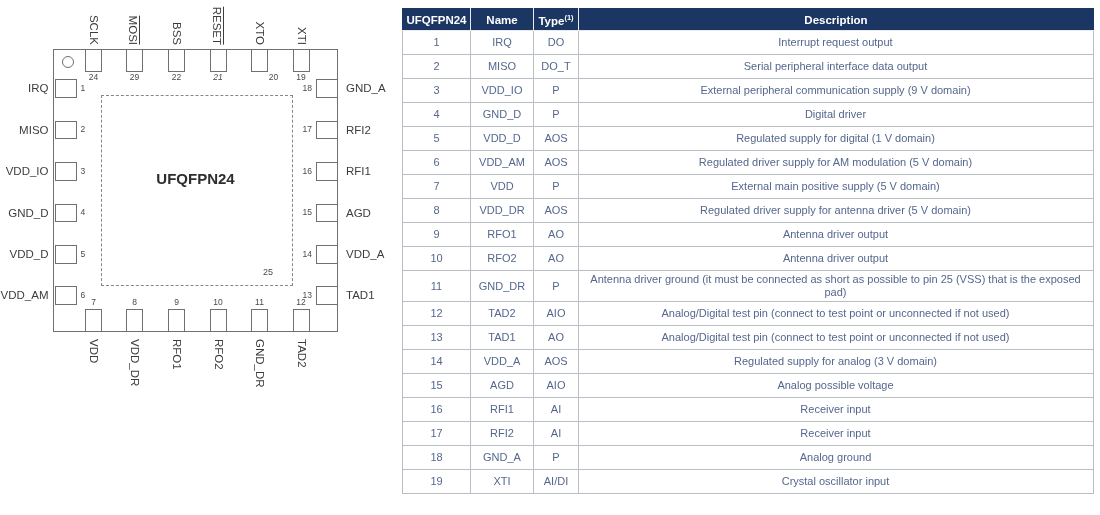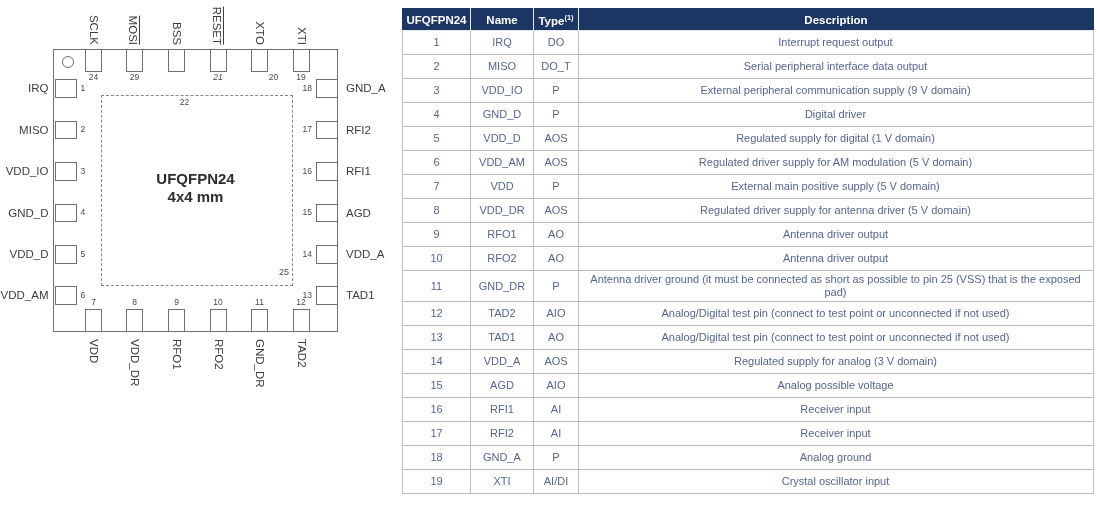--- a/index.html
+++ b/index.html
@@ -27,21 +27,21 @@
   }
   .pin1-circle{
     position:absolute;left:62px;top:56px;width:12px;height:12px;
     border:1.4px solid var(--stroke);border-radius:50%;
   }
   .epad{
     position:absolute;left:101px;top:95px;width:192px;height:191px;
     border:1.5px dashed #878787;
   }
   .epad-num{
-    position:absolute;left:262px;top:266.5px;width:27px;text-align:right;
+    position:absolute;left:246px;top:266.5px;width:27px;text-align:right;
     font-size:9px;color:var(--numcol);
   }
   .chip-title{
     position:absolute;left:53px;top:170px;width:285px;text-align:center;
     font-weight:bold;font-size:15px;line-height:18px;color:#2d2d2d;
   }
   .pad{position:absolute;border:1.3px solid var(--stroke);background:#fff;}
   .pnum{position:absolute;font-size:8.5px;color:var(--numcol);line-height:9px;}
   .num-c{text-align:center;}
   .num-r{text-align:right;}
@@ -78,31 +78,30 @@
 </head>
 <body>
 
 <div class="diagram" id="diagram">
   <div class="chip-body"></div>
   <div class="pin1-circle"></div>
   <div class="epad"></div>
   <div class="epad-num">25</div>
   <div class="chip-title">
     <div>UFQFPN24</div>
-    <div>4x4 mm</div>
   </div>
 
 <div class="pad" style="left: 85px; top: 49px; width: 17px; height: 22.5px;"></div>
     <div class="pnum num-c" style="left: 82px; top: 72.5px; width: 23px;">24</div>
     <div class="rot rot-up" style="left: 99px; top: 44.5px;">SCLK</div>
     <div class="pad" style="left: 126px; top: 49px; width: 17px; height: 22.5px;"></div>
     <div class="pnum num-c" style="left: 123px; top: 72.5px; width: 23px;">29</div>
     <div class="rot rot-up ov" style="left: 140px; top: 44.5px;">MOSI</div>
     <div class="pad" style="left: 168px; top: 49px; width: 17px; height: 22.5px;"></div>
-    <div class="pnum num-c" style="left: 173px; top: 72.5px; width: 23px; margin-top: 25px;">22</div>
+    <div class="pnum num-c" style="left: 165px; top: 72.5px; width: 23px;">22</div>
     <div class="rot rot-up" style="left: 182px; top: 44.5px;">BSS</div>
     <div class="pad" style="left: 209.5px; top: 49px; width: 17px; height: 22.5px;"></div>
     <div class="pnum num-c" style="left: 206.5px; top: 72.5px; width: 23px; font-style: italic;">21</div>
     <div class="rot rot-up ov" style="left: 223.5px; top: 44.5px;">RESET</div>
     <div class="pad" style="left: 251px; top: 49px; width: 17px; height: 22.5px;"></div>
     <div class="pnum num-c" style="left: 262px; top: 72.5px; width: 23px;">20</div>
     <div class="rot rot-up" style="left: 265px; top: 44.5px;">XTO</div>
     <div class="pad" style="left: 292.5px; top: 49px; width: 17px; height: 22.5px;"></div>
     <div class="pnum num-c" style="left: 289.5px; top: 72.5px; width: 23px;">19</div>
     <div class="rot rot-up" style="left: 306.5px; top: 44.5px;">XTI</div>

